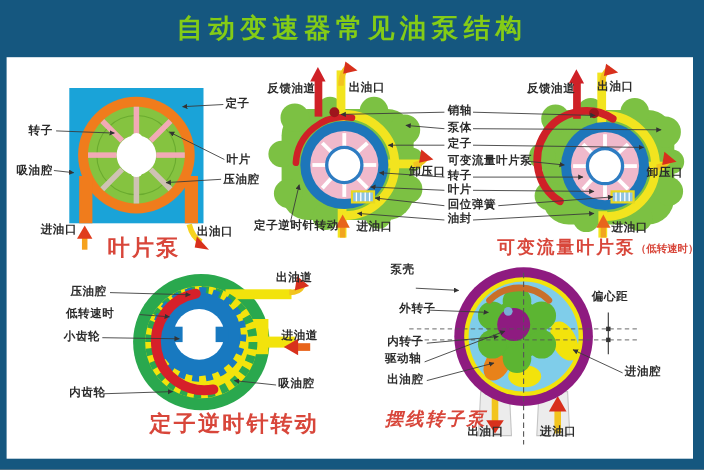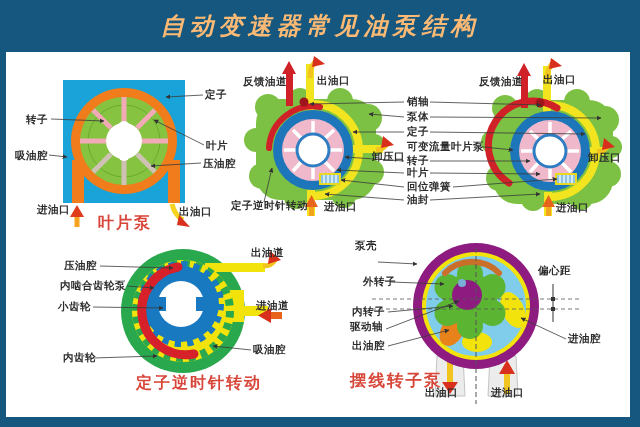--- a/index.html
+++ b/index.html
@@ -1,30 +1,30 @@
 <!DOCTYPE html>
 <html><head>
 <meta charset="utf-8">
 <style>
   html,body{margin:0;padding:0;background:#888;}
   #poster{position:relative;width:640px;height:427px;background:#15577f;overflow:hidden;
           font-family:"DejaVu Sans",sans-serif;}
   #panel{position:absolute;left:6px;top:52px;width:624px;height:365px;background:#ffffff;}
   #title-bar{position:absolute;left:0;top:0;width:640px;height:52px;display:flex;
              align-items:center;justify-content:center;}
-  #title-bar h1{margin:0;color:#fdba74;font-size:24px;font-weight:700;letter-spacing:5px;
-                font-family:"DejaVu Sans",sans-serif;font-style:italic;}
+  #title-bar h1{margin:0;color:#84cc16;font-size:24px;font-weight:700;letter-spacing:5px;
+                font-family:"DejaVu Sans",sans-serif;}
   #gfx{position:absolute;left:0;top:0;width:640px;height:427px;}
   .label{position:absolute;font-weight:700;font-size:10.5px;line-height:1.1;color:#2b2b2b;
          letter-spacing:.5px;white-space:nowrap;z-index:3;}
   .caption{position:absolute;font-weight:700;font-size:16px;line-height:1;color:#d8463a;
            letter-spacing:2px;white-space:nowrap;z-index:3;}
   .caption .note{font-size:9.5px;letter-spacing:0;vertical-align:1px;}
-  .cap-small{font-size:16px;}
-  .cap-gerotor{font-size:16.5px;}
+  .cap-small{font-size:20px;}
+  .cap-gerotor{font-size:16.5px;font-style:italic;}
 </style>
 </head>
 <body>
 
 <div id="poster">
   <div id="title-bar">
     <h1>自动变速器常见油泵结构</h1>
   </div>
   <div id="panel"></div>
 
@@ -308,23 +308,24 @@
   <div class="label" style="left:407px;top:141px">可变流量叶片泵</div>
   <div class="label" style="left:407px;top:155px">转子</div>
   <div class="label" style="left:407px;top:167px">叶片</div>
   <div class="label" style="left:407px;top:181px">回位弹簧</div>
   <div class="label" style="left:407px;top:194px">油封</div>
 
   <div class="label" style="left:479px;top:76px">反馈油道</div>
   <div class="label" style="left:543px;top:74px">出油口</div>
   <div class="label" style="left:588px;top:152px">卸压口</div>
   <div class="label" style="left:556px;top:202px">进油口</div>
+  <div class="caption" style="left:452px;top:217px"><span>可变流量叶片泵</span><span class="note">（低转速时）</span></div>
 
   <div class="label" style="left:64px;top:260px">压油腔</div>
-  <div class="label" style="left:60px;top:280px">内啮合齿轮泵</div>
+  <div class="label" style="left:60px;top:280px">低转速时</div>
   <div class="label" style="left:58px;top:301px">小齿轮</div>
   <div class="label" style="left:63px;top:352px">内齿轮</div>
   <div class="label" style="left:251px;top:247px">出油道</div>
   <div class="label" style="left:256px;top:300px">进油道</div>
   <div class="label" style="left:253px;top:344px">吸油腔</div>
   <div class="caption cap-small" style="left:136px;top:375px">定子逆时针转动</div>
 
   <div class="label" style="left:355px;top:240px">泵壳</div>
   <div class="label" style="left:363px;top:276px">外转子</div>
   <div class="label" style="left:352px;top:306px">内转子</div>

